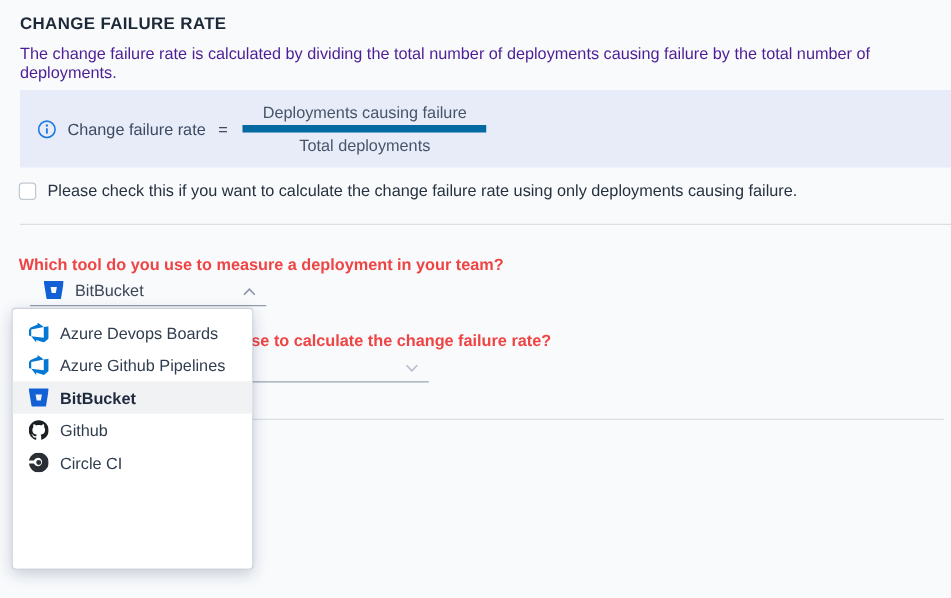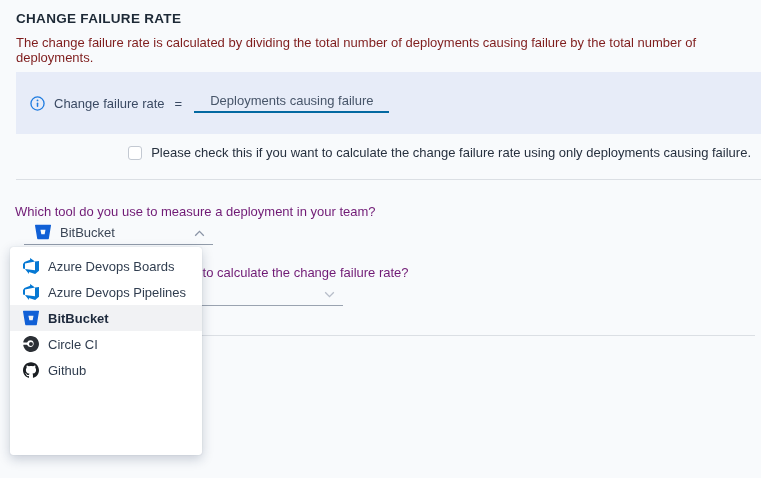--- a/index.html
+++ b/index.html
@@ -12,54 +12,54 @@
     color:#253342;
   }
 
   .page-title {
     position:absolute; left:16px; top:11px;
     font-size:13.5px; font-weight:700; letter-spacing:.3px;
     color:#1d2936;
   }
   .page-desc {
     position:absolute; left:16px; top:35px; right:20px;
-    font-size:13px; color:#7f1d1d;
+    font-size:13px; color:#4c1d95;
   }
 
   
   .formula-box {
     position:absolute; left:16px; right:0; top:72px; height:62px;
     background:#e7ecf8; display:flex; align-items:center;
     padding-left:14px;
   }
   .info-icon { width:15px; height:15px; flex:0 0 auto; margin-right:9px; }
   .formula-label { font-size:13px; color:#3b4a63; font-weight:500; }
   .equals { font-size:13px; color:#3b4a63; margin:0 12px 0 10px; }
   .fraction { display:flex; flex-direction:column; align-items:center; font-size:13px; color:#475569; }
-  .fraction .num { padding:0 16px 3px 16px; border-bottom:2px solid #0369a1; }
+  .fraction .num { padding:0 16px 3px 16px; border-bottom:6px solid #0369a1; }
   .fraction .den { padding-top:3px; }
 
   
   .checkbox-row {
     position:absolute; left:15px; top:145px; right:10px;
-    display:flex; align-items:center;justify-content:flex-end;
+    display:flex; align-items:center;
   }
   .checkbox-row input[type=checkbox] {
     appearance:none; -webkit-appearance:none;
     width:14px; height:14px; border:1px solid #c3c9d2; border-radius:3px;
     background:#fff; margin:0 9px 0 0; flex:0 0 auto; cursor:pointer;
   }
   .checkbox-label { font-size:13px; color:#27313f; }
 
   .divider { position:absolute; height:1px; background:#dbdfe4; }
   .divider-1 { left:16px; right:0; top:179px; }
   .divider-2 { left:15px; right:6px; top:335px; z-index:1; }
 
   .question {
-    position:absolute; font-size:13px; font-weight:400; color:#701a75;
+    position:absolute; font-size:13px; font-weight:700; color:#ef4444;
   }
   .q1 { left:15px; top:204px; }
   .q2 { left:14px; top:265px; z-index:0; }
 
   .select {
     position:absolute; height:24px; border-bottom:1px solid #929caa;
     display:flex; align-items:center; cursor:pointer; background:transparent;
   }
   .select-1 { left:24px; top:221px; width:189px; }
   .select-2 { left:24px; top:282px; width:319px; border-bottom-color:#9aa3b0; }
@@ -118,20 +118,21 @@
 <div class="formula-box">
   <svg class="info-icon" viewBox="0 0 16 16">
     <circle cx="8" cy="8" r="7" fill="none" stroke="#1f7ce0" stroke-width="1.4"></circle>
     <circle cx="8" cy="4.7" r="1" fill="#1f7ce0"></circle>
     <rect x="7.2" y="6.8" width="1.6" height="5" rx="0.8" fill="#1f7ce0"></rect>
   </svg>
   <span class="formula-label">Change failure rate</span>
   <span class="equals">=</span>
   <span class="fraction">
     <span class="num">Deployments causing failure</span>
+    <span class="den">Total deployments</span>
   </span>
 </div>
 
 <label class="checkbox-row">
   <input type="checkbox" style="">
   <span class="checkbox-label">Please check this if you want to calculate the change failure rate using only deployments causing failure.</span>
 </label>
 
 <div class="divider divider-1"></div>
 
@@ -160,33 +161,33 @@
   <div class="dropdown-item">
     <svg class="tool-icon">
         <use href="#sym-azdo"></use>
       </svg>
     <span>Azure Devops Boards</span>
   </div>
   <div class="dropdown-item">
     <svg class="tool-icon">
         <use href="#sym-azdo"></use>
       </svg>
-    <span>Azure Devops Pipelines</span>
+    <span>Azure Github Pipelines</span>
   </div>
   <div class="dropdown-item selected">
     <svg class="tool-icon">
         <use href="#sym-bitbucket"></use>
       </svg>
     <span>BitBucket</span>
   </div>
   <div class="dropdown-item">
     <svg class="tool-icon">
+        <use href="#sym-github"></use>
+      </svg>
+    <span>Github</span>
+  </div>
+  <div class="dropdown-item">
+    <svg class="tool-icon">
         <use href="#sym-circleci"></use>
       </svg>
     <span>Circle CI</span>
   </div>
-  <div class="dropdown-item">
-    <svg class="tool-icon">
-        <use href="#sym-github"></use>
-      </svg>
-    <span>Github</span>
-  </div>
 </div>
 
 </body></html>

